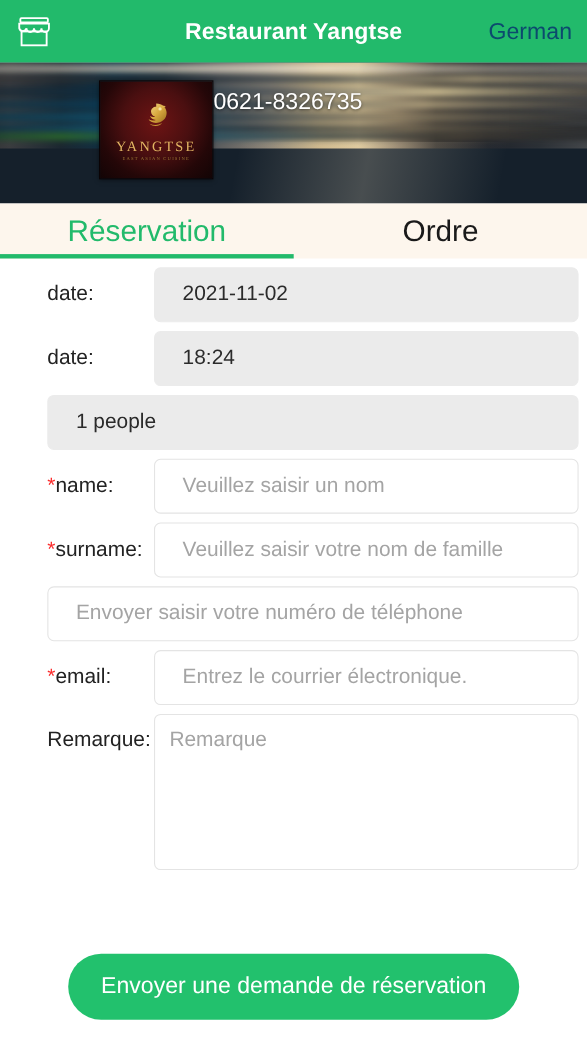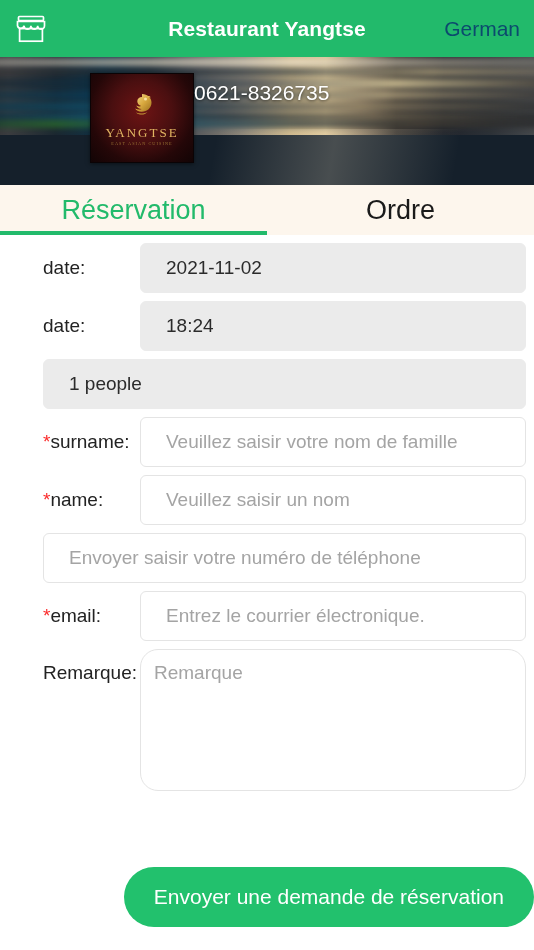--- a/index.html
+++ b/index.html
@@ -110,30 +110,30 @@
   .field { flex: 1 1 auto; }
   .box {
     width: 100%; height: 50px; border-radius: 6px;
     display: flex; align-items: center; padding: 0 25px;
     font-size: 19px; line-height: 50px;
   }
   .box.readonly { background: #ebebeb; color: #2b2b2b; border: 1px solid #ebebeb; }
   .box.input { background: #fff; border: 1px solid #e4e4e4; color: #a4a4a4; }
   .box.input.ph { color: #a4a4a4; }
   .textarea {
-    width: 100%; height: 142px; border-radius: 18px;
+    width: 100%; height: 142px; border-radius: 6px;
     background: #fff; border: 1px solid #e4e4e4;
     color: #a4a4a4; font-size: 19px; padding: 12px 13px;
   }
   .row.remark .label { padding-top: 12px; }
 
   
   .submit-wrap {
     position: absolute; left: 0; right: 0; bottom: 23px;
-    display: flex; justify-content: flex-end; z-index: 6;
+    display: flex; justify-content: center; z-index: 6;
   }
   .submit-btn {
     background: #22c16d; color: #fff; border: none;
     border-radius: 32px; height: 60px; padding: 0 30px;
     font-size: 21px; font-family: "Liberation Sans", sans-serif;
     cursor: pointer; white-space: nowrap;
   }
 </style>
 </head>
 <body>
@@ -215,33 +215,33 @@
     </div>
 
     <div class="row">
       <div class="field">
         <div class="box readonly">1 people</div>
       </div>
     </div>
 
     <div class="row">
       <div class="label">
+        <span class="req">*</span><span>name:</span>
+      </div>
+      <div class="field">
+        <div class="box input ph">Veuillez saisir un nom</div>
+      </div>
+    </div>
+
+    <div class="row">
+      <div class="label">
         <span class="req">*</span><span>surname:</span>
       </div>
       <div class="field">
         <div class="box input ph">Veuillez saisir votre nom de famille</div>
-      </div>
-    </div>
-
-    <div class="row">
-      <div class="label">
-        <span class="req">*</span><span>name:</span>
-      </div>
-      <div class="field">
-        <div class="box input ph">Veuillez saisir un nom</div>
       </div>
     </div>
 
     <div class="row">
       <div class="field">
         <div class="box input ph">Envoyer saisir votre numéro de téléphone</div>
       </div>
     </div>
 
     <div class="row">

